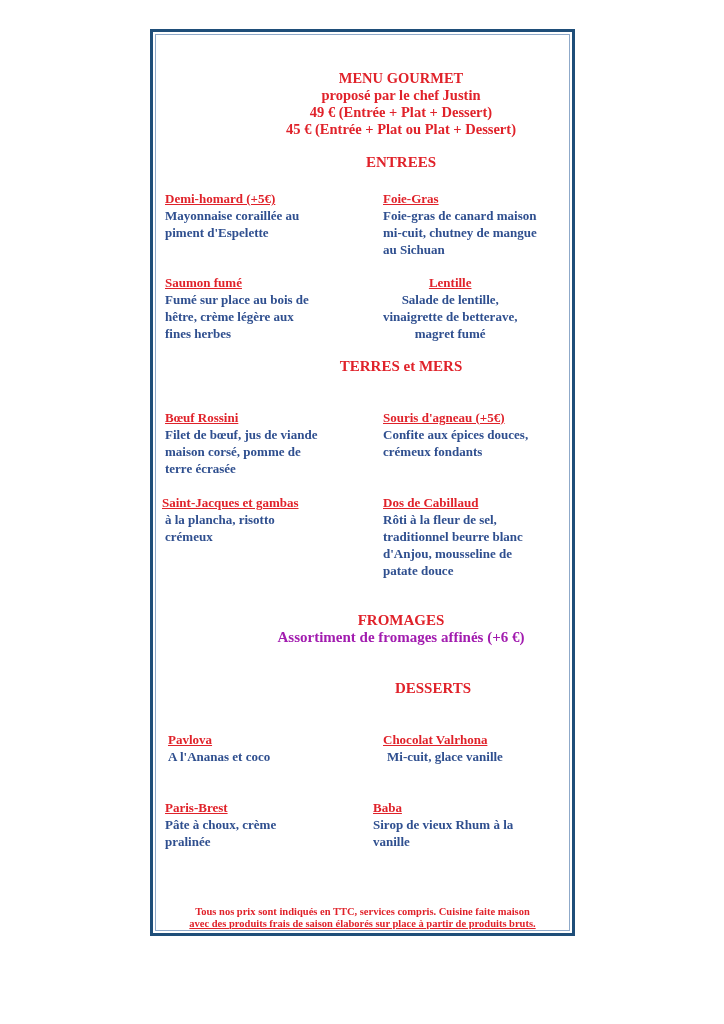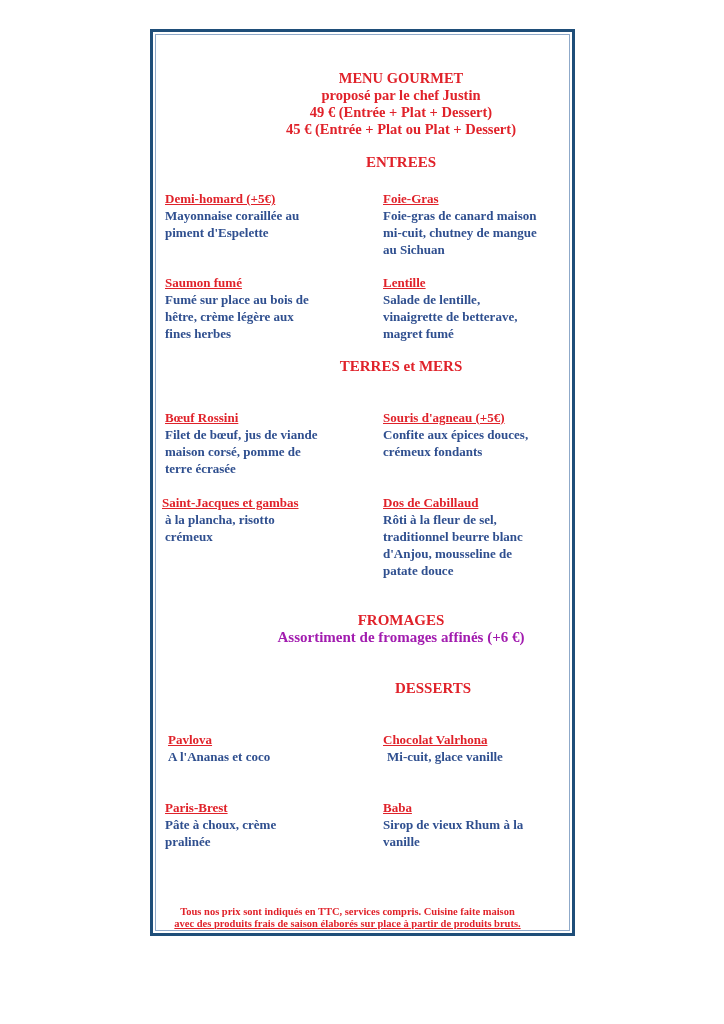--- a/index.html
+++ b/index.html
@@ -10,21 +10,21 @@
   .frame-inner { position: absolute; left: 155px; top: 34px; width: 415px; height: 897px;
                  border: 1px solid #8fa9c9; box-sizing: border-box; }
   .red { color: #e0222a; }
   .blue { color: #a21caf; }
   .center { position: absolute; left: 155px; width: 492px; text-align: center; }
   .title-line { font-family: "Liberation Serif", serif; font-weight: bold; font-size: 14.5px; line-height: 17px; }
   .section { font-family: "Liberation Serif", serif; font-weight: bold; font-size: 15px; }
   .dish { position: absolute; font-family: Liberation Serif, serif; font-weight: bold; font-size: 13px; line-height: 17px; }
   .dish .name { text-decoration: underline; color: #e0222a; }
   .dish .desc { color: #2f4f8f; white-space: pre-line; }
-  .footer { position: absolute; left: 140px; width: 415px; text-align: center;
+  .footer { position: absolute; left: 155px; width: 415px; text-align: center;
             font-family: "Liberation Serif", serif; font-weight: bold; font-size: 10.5px; line-height: 12px; color: #e0222a; }
 </style>
 </head>
 <body>
 
 <div class="frame-outer"></div>
 <div class="frame-inner"></div>
 
 <div class="center red" style="top:70px;">
   <div class="title-line">MENU GOURMET</div>
@@ -45,21 +45,21 @@
   <div class="desc">Foie-gras de canard maison
 mi-cuit, chutney de mangue
 au Sichuan</div>
 </div>
 <div class="dish" style="left:165px; top:274px;">
   <div class="name">Saumon fumé</div>
   <div class="desc">Fumé sur place au bois de
 hêtre, crème légère aux
 fines herbes</div>
 </div>
-<div class="dish" style="left:383px; top:274px;">
+<div class="dish" style="left:383px; top:274px;text-align:center;">
   <div class="name">Lentille</div>
   <div class="desc">Salade de lentille,
 vinaigrette de betterave,
 magret fumé</div>
 </div>
 
 <div class="center section red" style="top:358px;">TERRES et MERS</div>
 
 <div class="dish" style="left:165px; top:409px;">
   <div class="name">Bœuf Rossini</div>
@@ -96,21 +96,21 @@
 </div>
 <div class="dish" style="left:383px; top:731px;">
   <div class="name">Chocolat Valrhona</div>
   <div class="desc" style="padding-left:4px;">Mi-cuit, glace vanille</div>
 </div>
 <div class="dish" style="left:165px; top:799px;">
   <div class="name">Paris-Brest</div>
   <div class="desc">Pâte à choux, crème
 pralinée</div>
 </div>
-<div class="dish" style="left:383px; top:799px;">
+<div class="dish" style="left:373px; top:799px;">
   <div class="name">Baba</div>
   <div class="desc">Sirop de vieux Rhum à la
 vanille</div>
 </div>
 
 <div class="footer" style="top:906px;">
   <div>Tous nos prix sont indiqués en TTC, services compris. Cuisine faite maison</div>
   <div style="text-decoration: underline;">avec des produits frais de saison élaborés sur place à partir de produits bruts.</div>
 </div>
 

